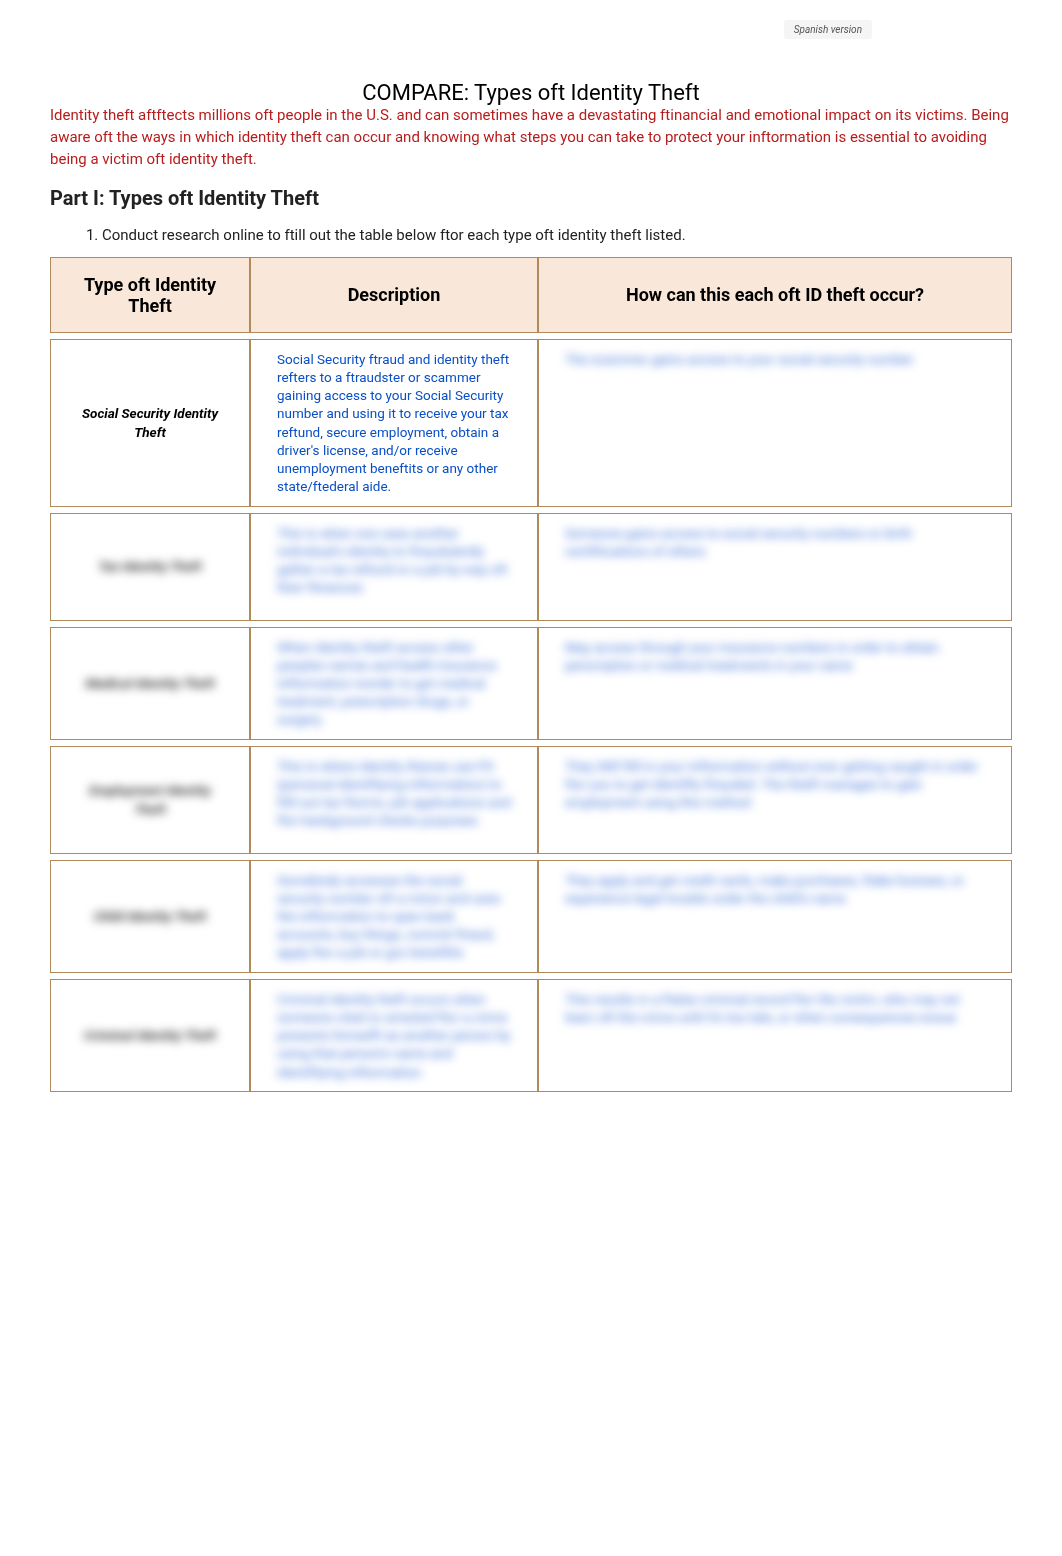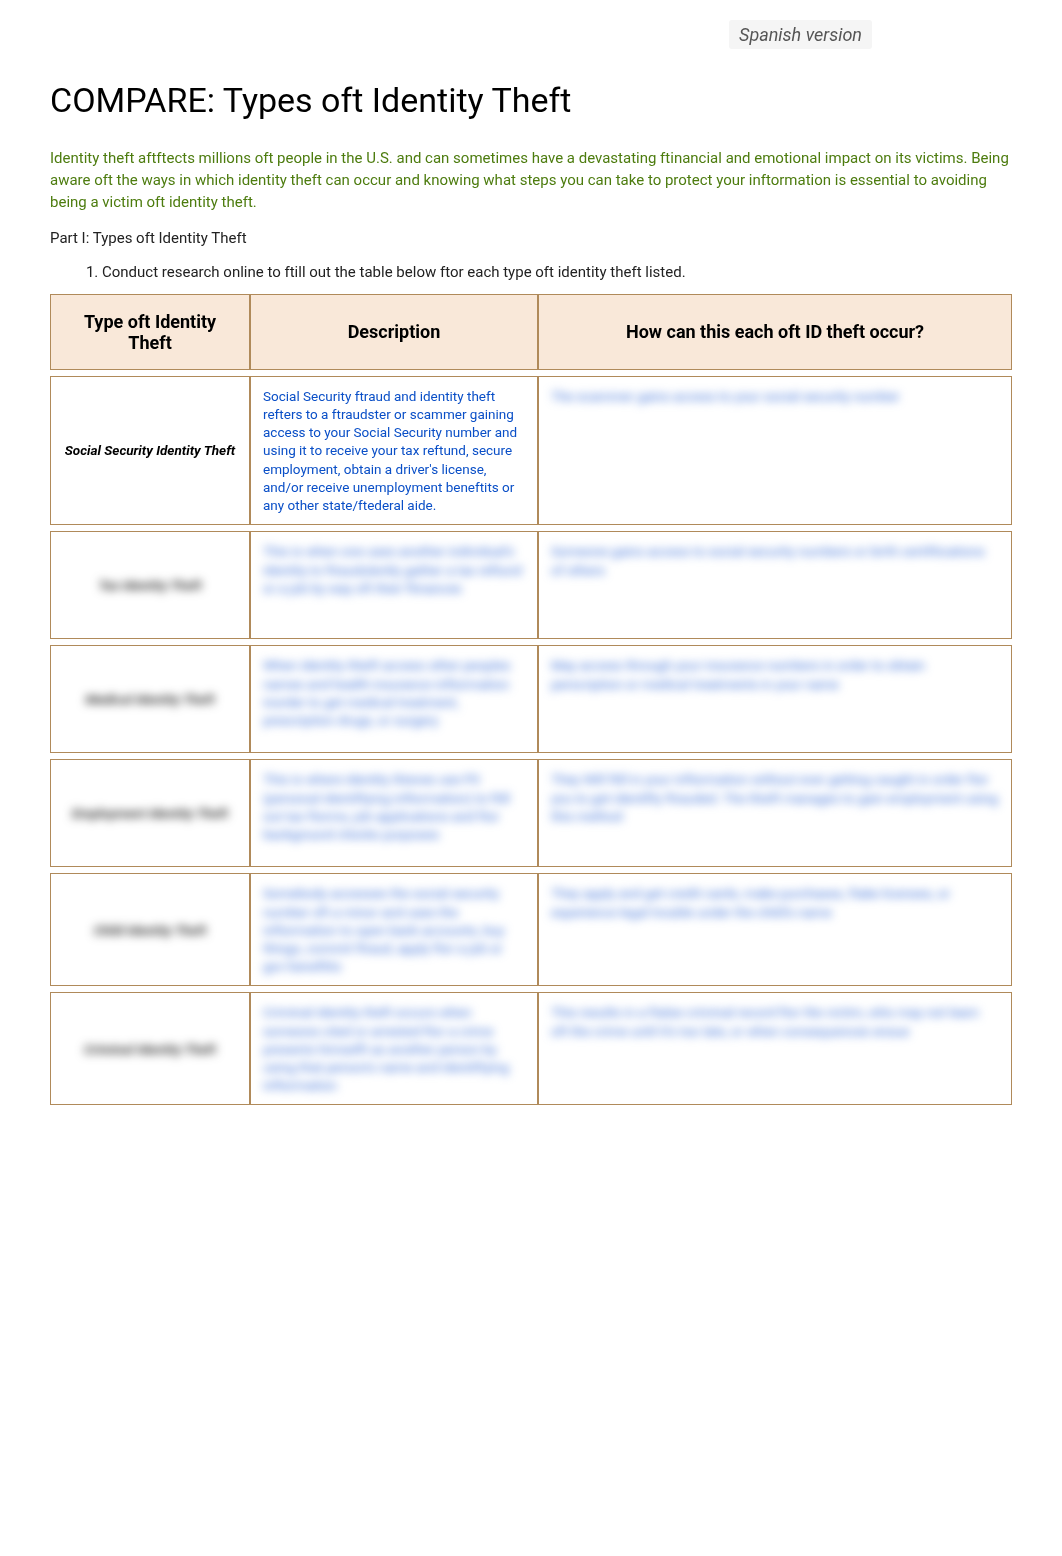--- a/index.html
+++ b/index.html
@@ -10,39 +10,40 @@
     padding: 80px 50px 40px 50px;
     color: #222;
   }
   .spanish-link {
     float: right;
     background: #f5f5f5;
     padding: 4px 10px;
     border-radius: 3px;
     font-style: italic;
     color: #555;
-    font-size: 18px;
+    font-size: 10px;
     margin-top: -60px;
     margin-right: 140px;
   }
   h1 {
-    font-size: 34px;
+    font-size: 22px;
     font-weight: 400;
-    margin-bottom: 28px;
+    margin-bottom: 0;
     color: #000;
+    text-align: center;
   }
   .intro p {
     font-size: 15px;
     line-height: 1.45;
     margin-bottom: 16px;
-    color: #4d7c0f;
+    color: #b91c1c;
   }
   .part-label {
-    font-weight: 400;
-    font-size: 15px;
+    font-weight: 700;
+    font-size: 20px;
     margin-bottom: 14px;
   }
   ol {
     padding-left: 52px;
     margin-bottom: 10px;
   }
   ol li {
     font-size: 15px;
     line-height: 1.5;
   }
@@ -57,21 +58,21 @@
     font-weight: 700;
     padding: 16px 10px;
     text-align: center;
     border: 1px solid #b08a5a;
     color: #000;
   }
   thead th:first-child { width: 200px; margin-top: 27px; }
   thead th:nth-child(2) { width: 288px; }
   tbody td {
     border: 1px solid #b08a5a;
-    padding: 10px 12px;
+    padding: 10px 26px;
     vertical-align: top;
     font-size: 13.5px;
     line-height: 1.35;
     height: 108px;
   }
   tbody td.row-label {
     font-weight: 700;
     text-align: center;
     vertical-align: middle;
     font-size: 13.5px;

